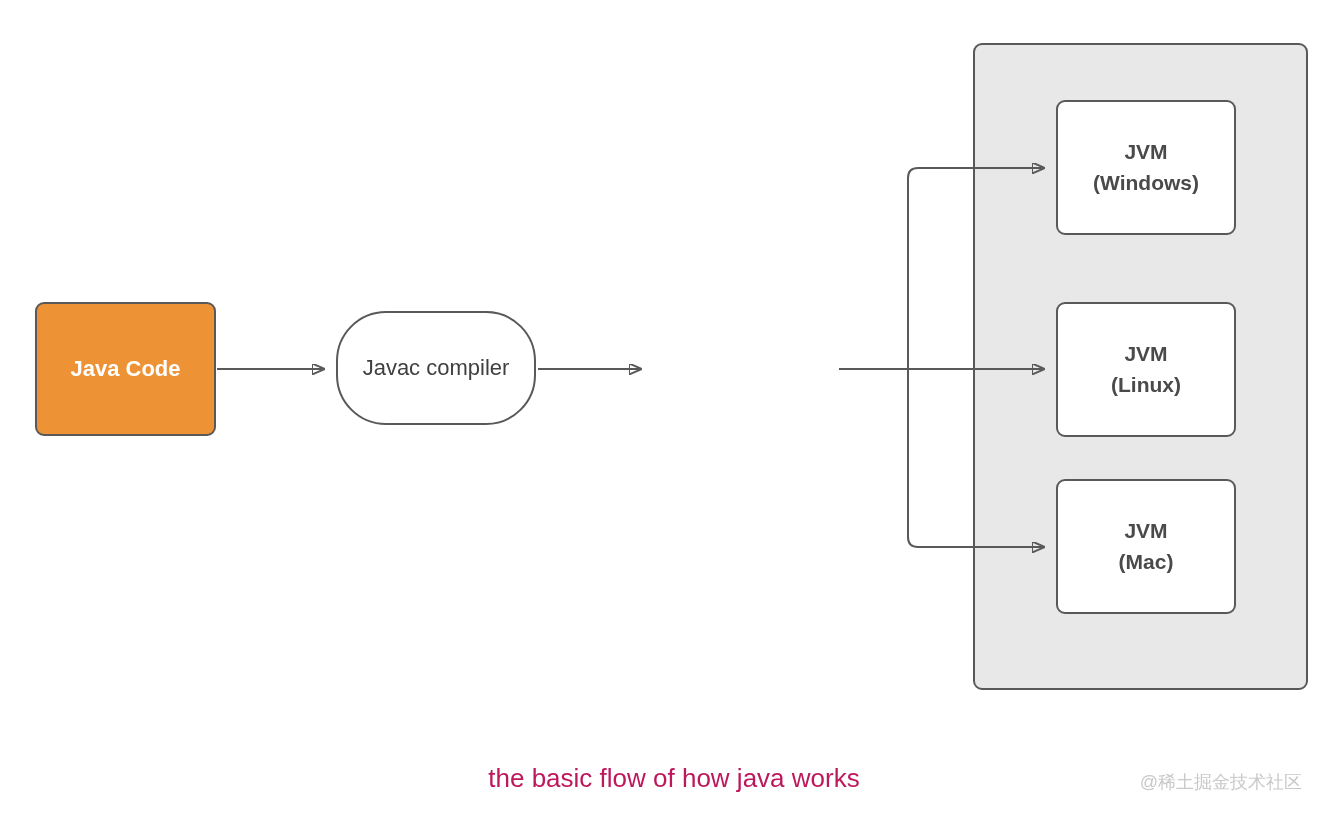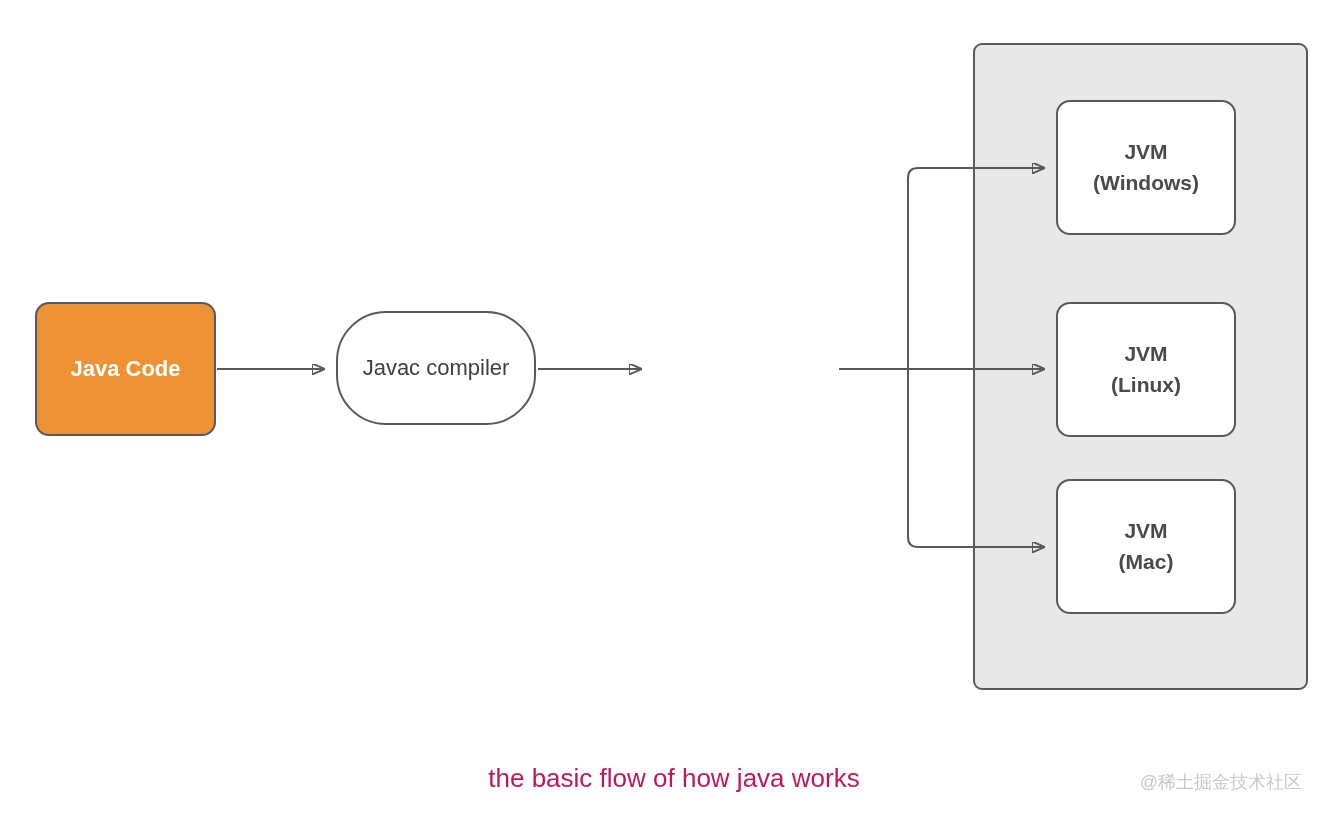--- a/index.html
+++ b/index.html
@@ -24,21 +24,21 @@
   }
   .connectors path {
     fill: none;
     stroke: #595959;
     stroke-width: 2;
   }
   .node {
     position: absolute;
     box-sizing: border-box;
     border: 2.5px solid #595959;
-    border-radius: 14px;
+    border-radius: 9px;
     display: flex;
     flex-direction: column;
     align-items: center;
     justify-content: center;
     text-align: center;
   }
   .node-orange {
     background: #EE9335;
     color: #ffffff;
     font-weight: bold;

